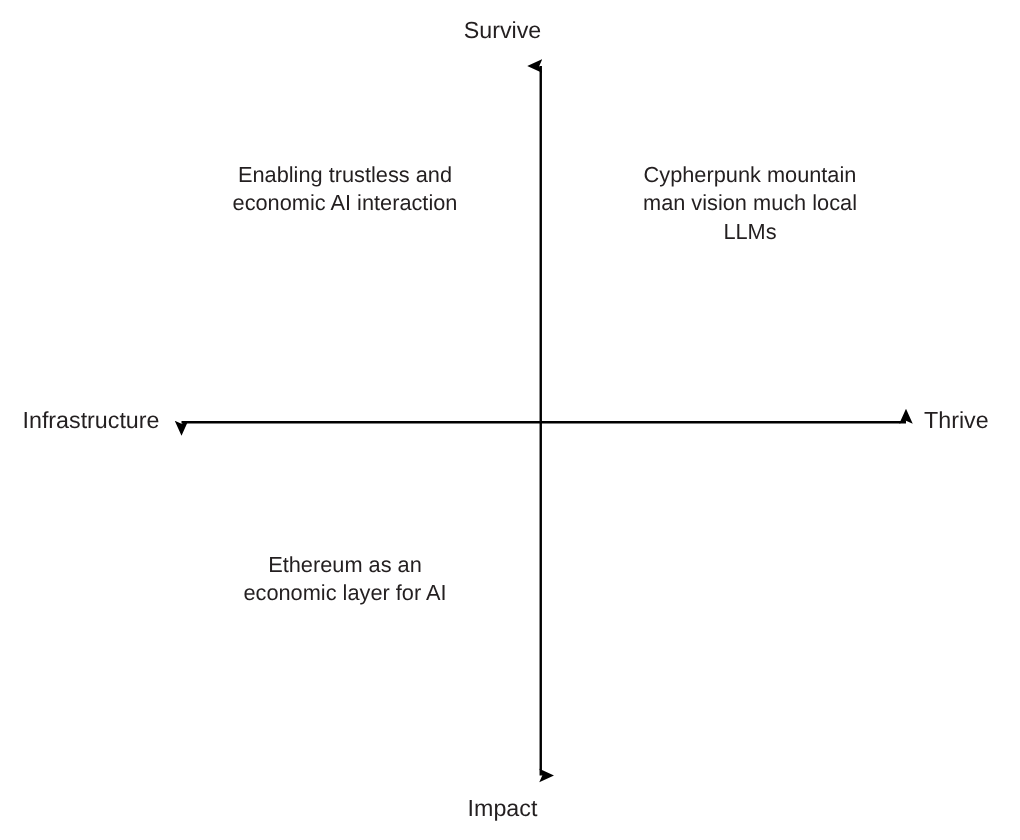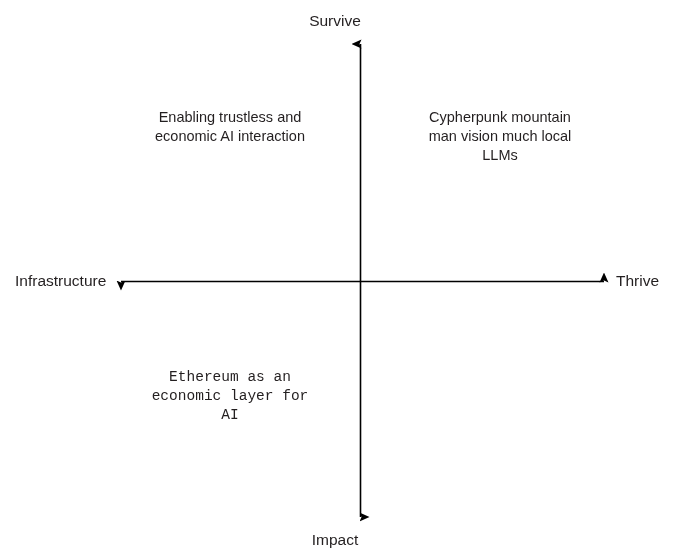--- a/index.html
+++ b/index.html
@@ -58,21 +58,21 @@
   .quadrant-text {
     position: absolute;
     width: 160px;
     text-align: center;
     font-size: 14.5px;
     line-height: 19px;
     color: #231f20;
   }
   .q-top-left    { left: 150px; top: 108px; }
   .q-top-right   { left: 420px; top: 108px; }
-  .q-bottom-left { left: 150px; top: 368px; font-family: Liberation Mono, monospace; }
+  .q-bottom-left { left: 150px; top: 368px; }
   .q-bottom-right{ left: 420px; top: 358px; }
 </style>
 </head>
 <body>
 
 <div id="canvas">
 
   <svg id="axes-svg" viewBox="0 0 680 560" aria-hidden="true">
     <defs>
       <marker id="arrow-up" markerWidth="10" markerHeight="10" refX="5" refY="9" orient="auto" markerUnits="userSpaceOnUse">

